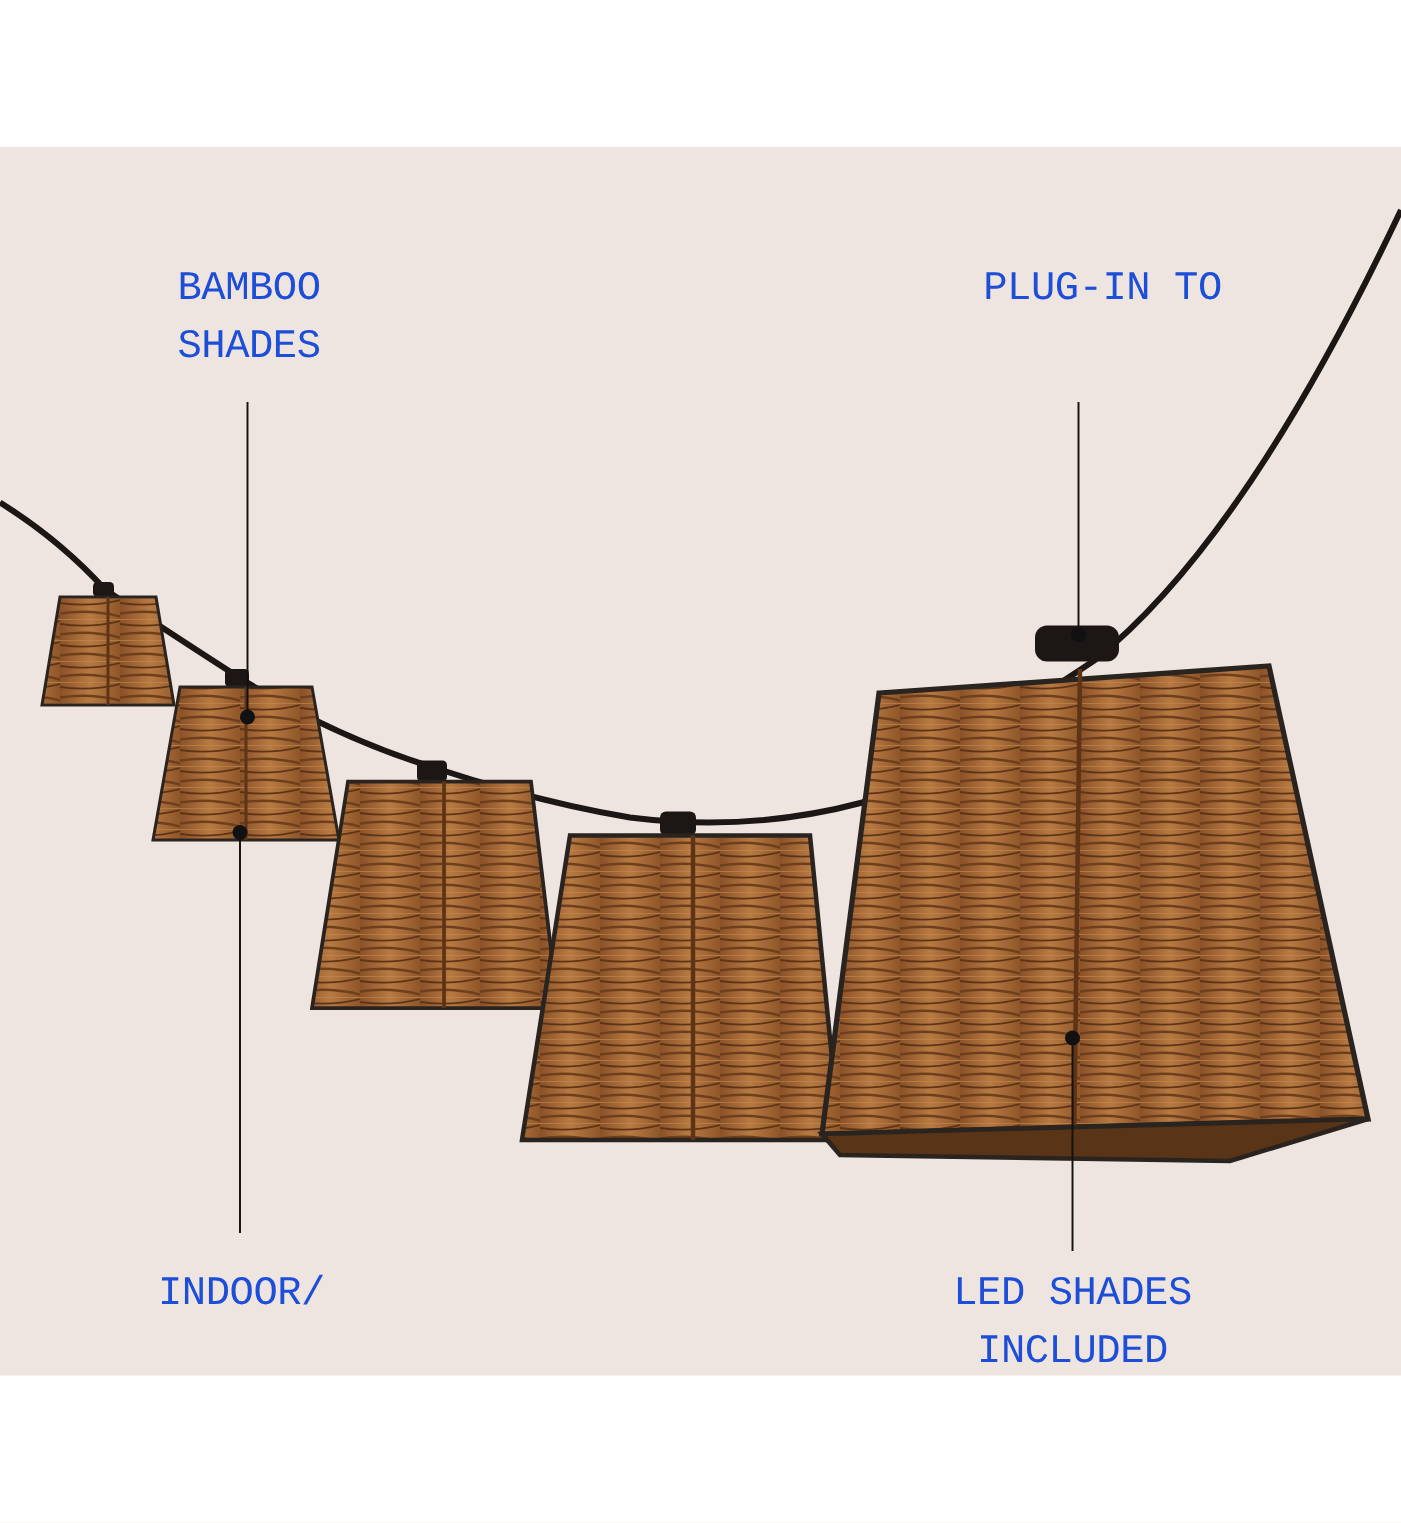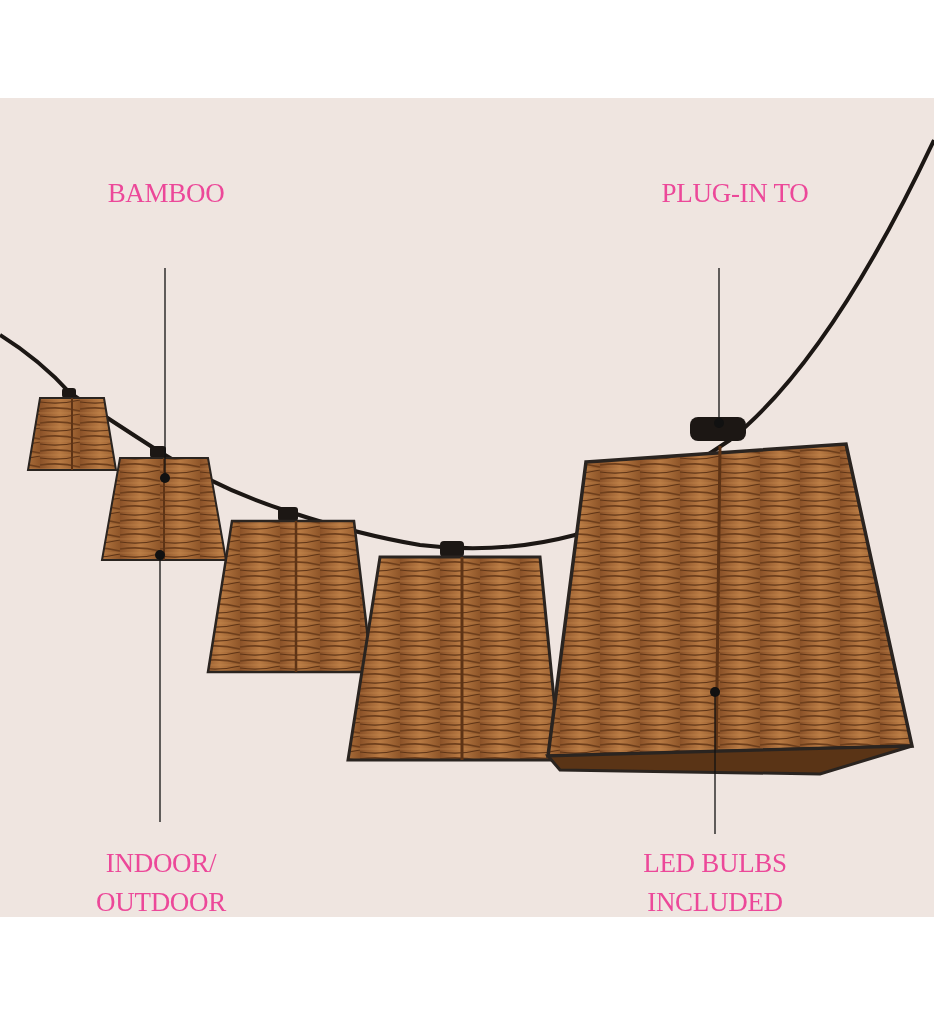--- a/index.html
+++ b/index.html
@@ -1,19 +1,19 @@
 <!DOCTYPE html>
 <html><head>
 <meta charset="utf-8">
 <style>
   html,body{margin:0;padding:0;background:#ffffff;}
   body{width:934px;height:1015px;position:relative;overflow:hidden;font-family:"Liberation Sans",sans-serif;}
   .band{position:absolute;left:0;top:98px;width:934px;height:819px;background:#efe5e0;}
   .scene{position:absolute;left:0;top:0;width:934px;height:1015px;}
-  .label{position:absolute;color:#ec4899;font-size:27px;line-height:39px;text-align:center;letter-spacing:-0.3px;font-family:Liberation Serif, serif;}
+  .label{position:absolute;color:#1d4ed8;font-size:27px;line-height:39px;text-align:center;letter-spacing:-0.3px;font-family:Liberation Mono, monospace;}
   .label span{display:block;}
 </style>
 </head>
 <body>
 
 <div class="band"></div>
 
 <svg class="scene" viewBox="0 0 934 1015" xmlns="http://www.w3.org/2000/svg">
   <defs>
     <linearGradient id="wick" x1="0" y1="0" x2="1" y2="0">
@@ -71,27 +71,27 @@
     <line x1="160" y1="555" x2="160" y2="822" stroke="#111" stroke-width="1.3"></line>
     <line x1="719" y1="268" x2="719" y2="423" stroke="#111" stroke-width="1.3"></line>
     <circle cx="719" cy="423" r="5" fill="#111"></circle>
     <circle cx="715" cy="692" r="5" fill="#111"></circle>
     <line x1="715" y1="692" x2="715" y2="834" stroke="#111" stroke-width="1.3"></line>
   </g>
 </svg>
 
 <div class="label" style="left:64px;top:174px;width:204px;">
   <span>BAMBOO</span>
+  <span>SHADES</span>
 </div>
 
 <div class="label" style="left:624px;top:174px;width:222px;">
   <span>PLUG-IN TO</span>
 </div>
 
 <div class="label" style="left:56px;top:844px;width:210px;">
   <span>INDOOR/</span>
-  <span>OUTDOOR</span>
 </div>
 
 <div class="label" style="left:604px;top:844px;width:222px;">
-  <span>LED BULBS</span>
+  <span>LED SHADES</span>
   <span>INCLUDED</span>
 </div>
 
 </body></html>

